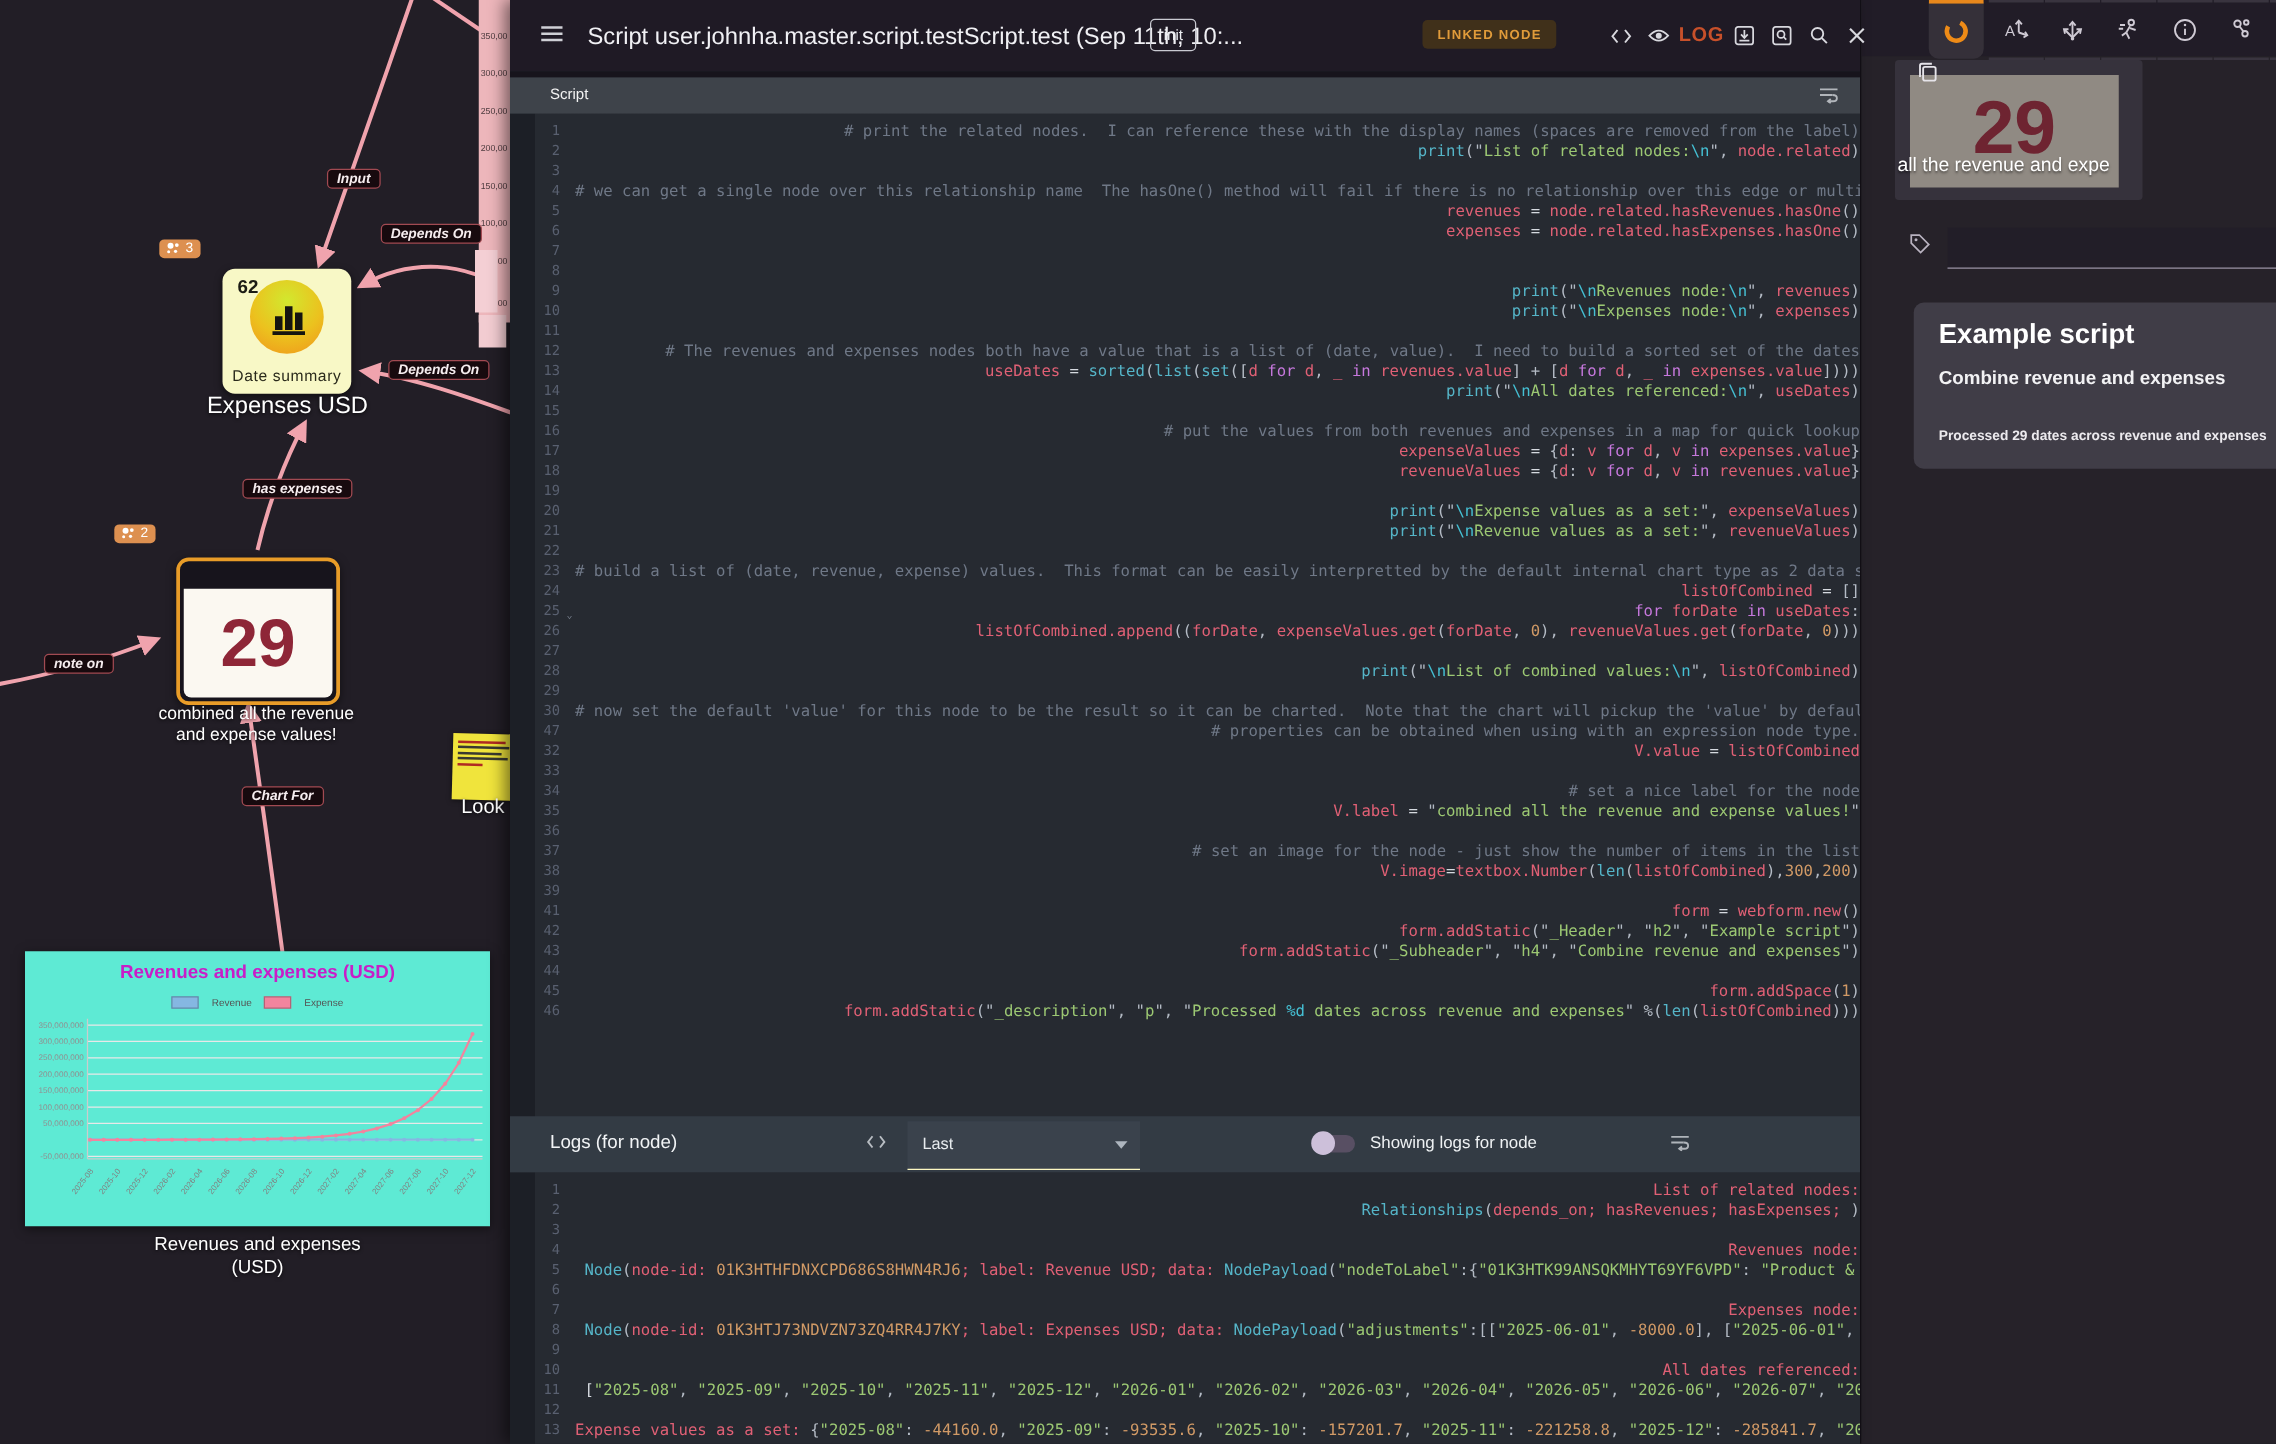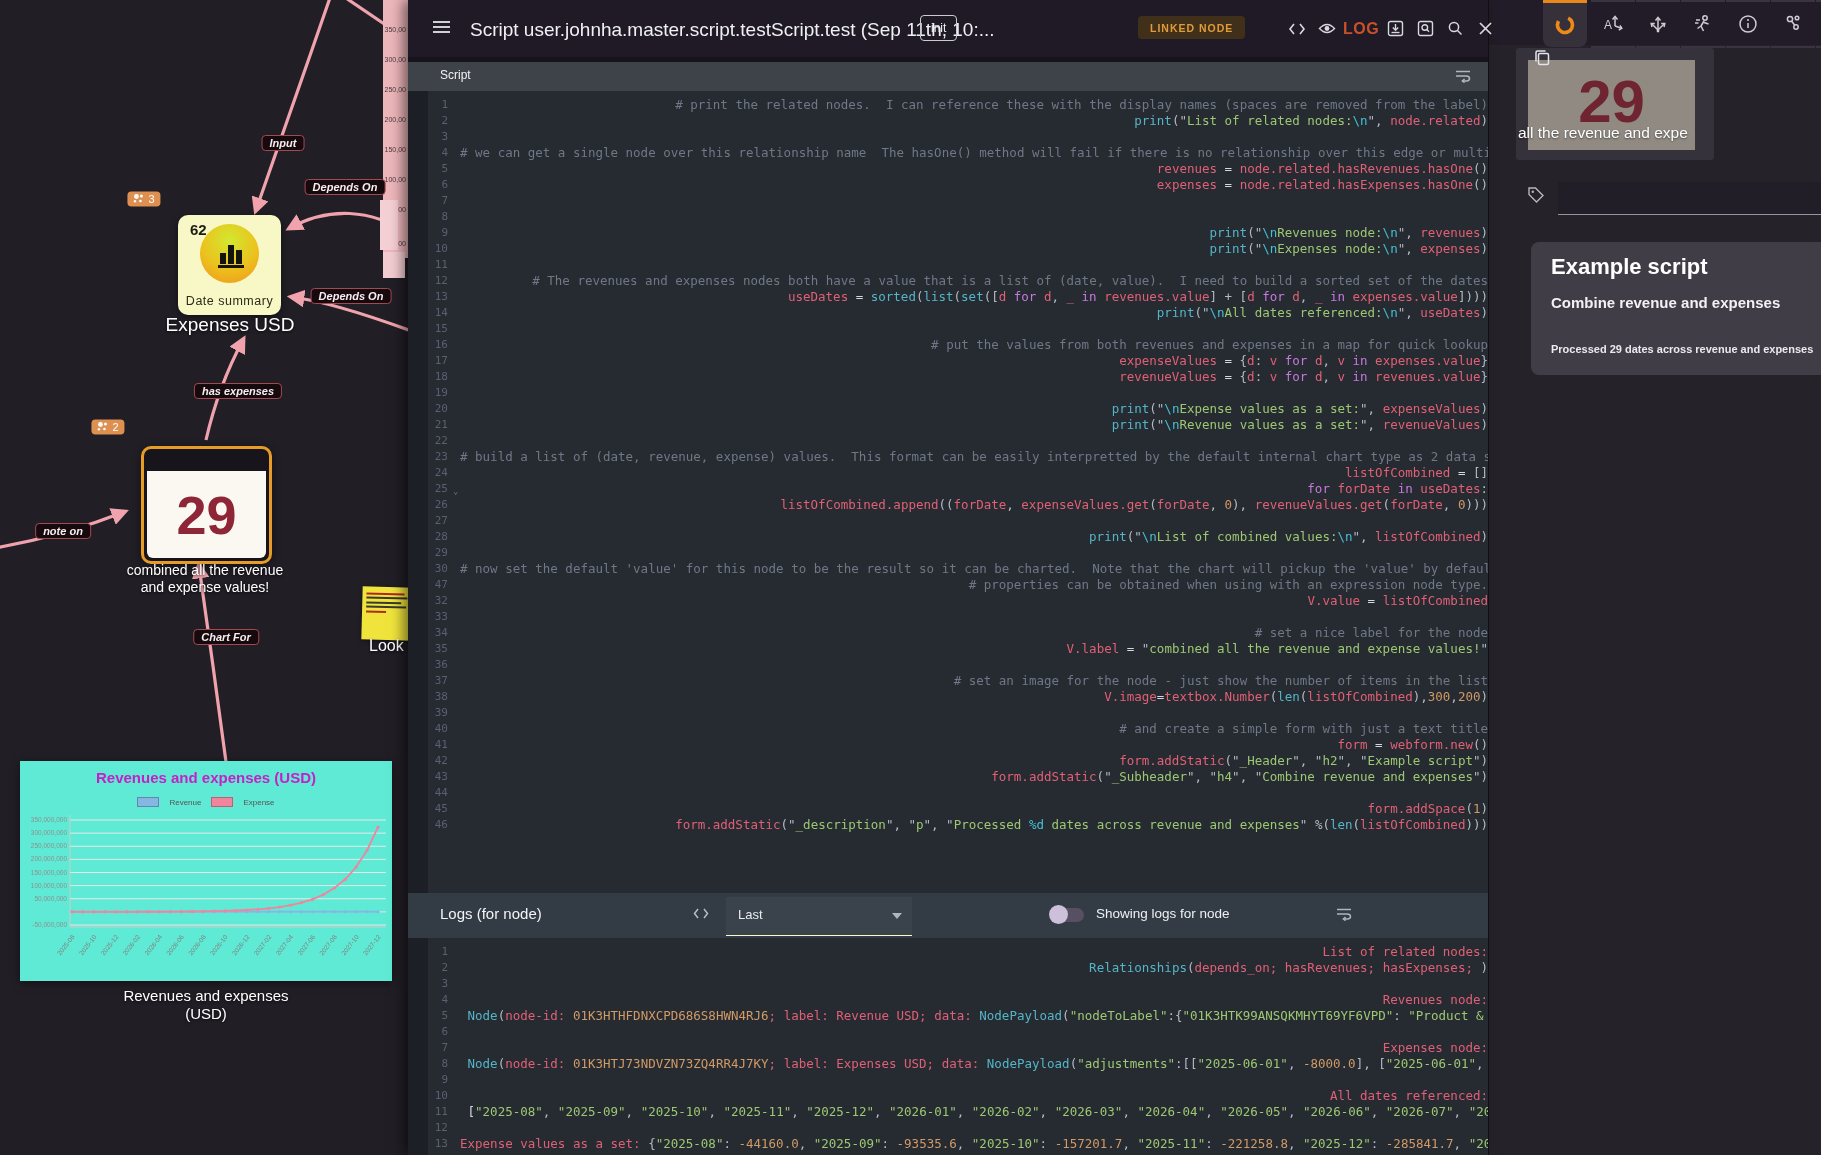--- a/index.html
+++ b/index.html
@@ -430,21 +430,20 @@
         <div class="cl"><span class="ln">30</span><span class="ct"><span class="tk-c"># now set the default 'value' for this node to be the result so it can be charted.  Note that the chart will pickup the 'value' by default, bu</span></span></div>
         <div class="cl"><span class="ln">47</span><span class="ct"><span class="tk-c"># properties can be obtained when using with an expression node type.</span></span></div>
         <div class="cl"><span class="ln">32</span><span class="ct"><span class="tk-v">V.value</span><span class="tk-w"> = </span><span class="tk-v">listOfCombined</span></span></div>
         <div class="cl"><span class="ln">33</span><span class="ct"></span></div>
         <div class="cl"><span class="ln">34</span><span class="ct"><span class="tk-c"># set a nice label for the node</span></span></div>
         <div class="cl"><span class="ln">35</span><span class="ct"><span class="tk-v">V.label</span><span class="tk-w"> = </span><span class="tk-o">"</span><span class="tk-s">combined all the revenue and expense values!</span><span class="tk-o">"</span></span></div>
         <div class="cl"><span class="ln">36</span><span class="ct"></span></div>
         <div class="cl"><span class="ln">37</span><span class="ct"><span class="tk-c"># set an image for the node - just show the number of items in the list</span></span></div>
         <div class="cl"><span class="ln">38</span><span class="ct"><span class="tk-v">V.image</span><span class="tk-w">=</span><span class="tk-v">textbox.Number</span><span class="tk-o">(</span><span class="tk-f">len</span><span class="tk-o">(</span><span class="tk-v">listOfCombined</span><span class="tk-o">),</span><span class="tk-n">300</span><span class="tk-o">,</span><span class="tk-n">200</span><span class="tk-o">)</span></span></div>
         <div class="cl"><span class="ln">39</span><span class="ct"></span></div>
-        <div class="cl"><span class="ln">40</span><span class="ct"><span class="tk-c"># and create a simple form with just a text title</span></span></div>
         <div class="cl"><span class="ln">41</span><span class="ct"><span class="tk-v">form</span><span class="tk-w"> = </span><span class="tk-v">webform.new</span><span class="tk-o">()</span></span></div>
         <div class="cl"><span class="ln">42</span><span class="ct"><span class="tk-v">form.addStatic</span><span class="tk-o">("</span><span class="tk-s">_Header</span><span class="tk-o">", "</span><span class="tk-s">h2</span><span class="tk-o">", "</span><span class="tk-s">Example script</span><span class="tk-o">")</span></span></div>
         <div class="cl"><span class="ln">43</span><span class="ct"><span class="tk-v">form.addStatic</span><span class="tk-o">("</span><span class="tk-s">_Subheader</span><span class="tk-o">", "</span><span class="tk-s">h4</span><span class="tk-o">", "</span><span class="tk-s">Combine revenue and expenses</span><span class="tk-o">")</span></span></div>
         <div class="cl"><span class="ln">44</span><span class="ct"></span></div>
         <div class="cl"><span class="ln">45</span><span class="ct"><span class="tk-v">form.addSpace</span><span class="tk-o">(</span><span class="tk-n">1</span><span class="tk-o">)</span></span></div>
         <div class="cl"><span class="ln">46</span><span class="ct"><span class="tk-v">form.addStatic</span><span class="tk-o">("</span><span class="tk-s">_description</span><span class="tk-o">", "</span><span class="tk-s">p</span><span class="tk-o">", "</span><span class="tk-s">Processed </span><span class="tk-e">%d</span><span class="tk-s"> dates across revenue and expenses</span><span class="tk-o">" %(</span><span class="tk-f">len</span><span class="tk-o">(</span><span class="tk-v">listOfCombined</span><span class="tk-o">)))</span></span></div>
       </div>
   </div>
 
   <div id="logs-header">

